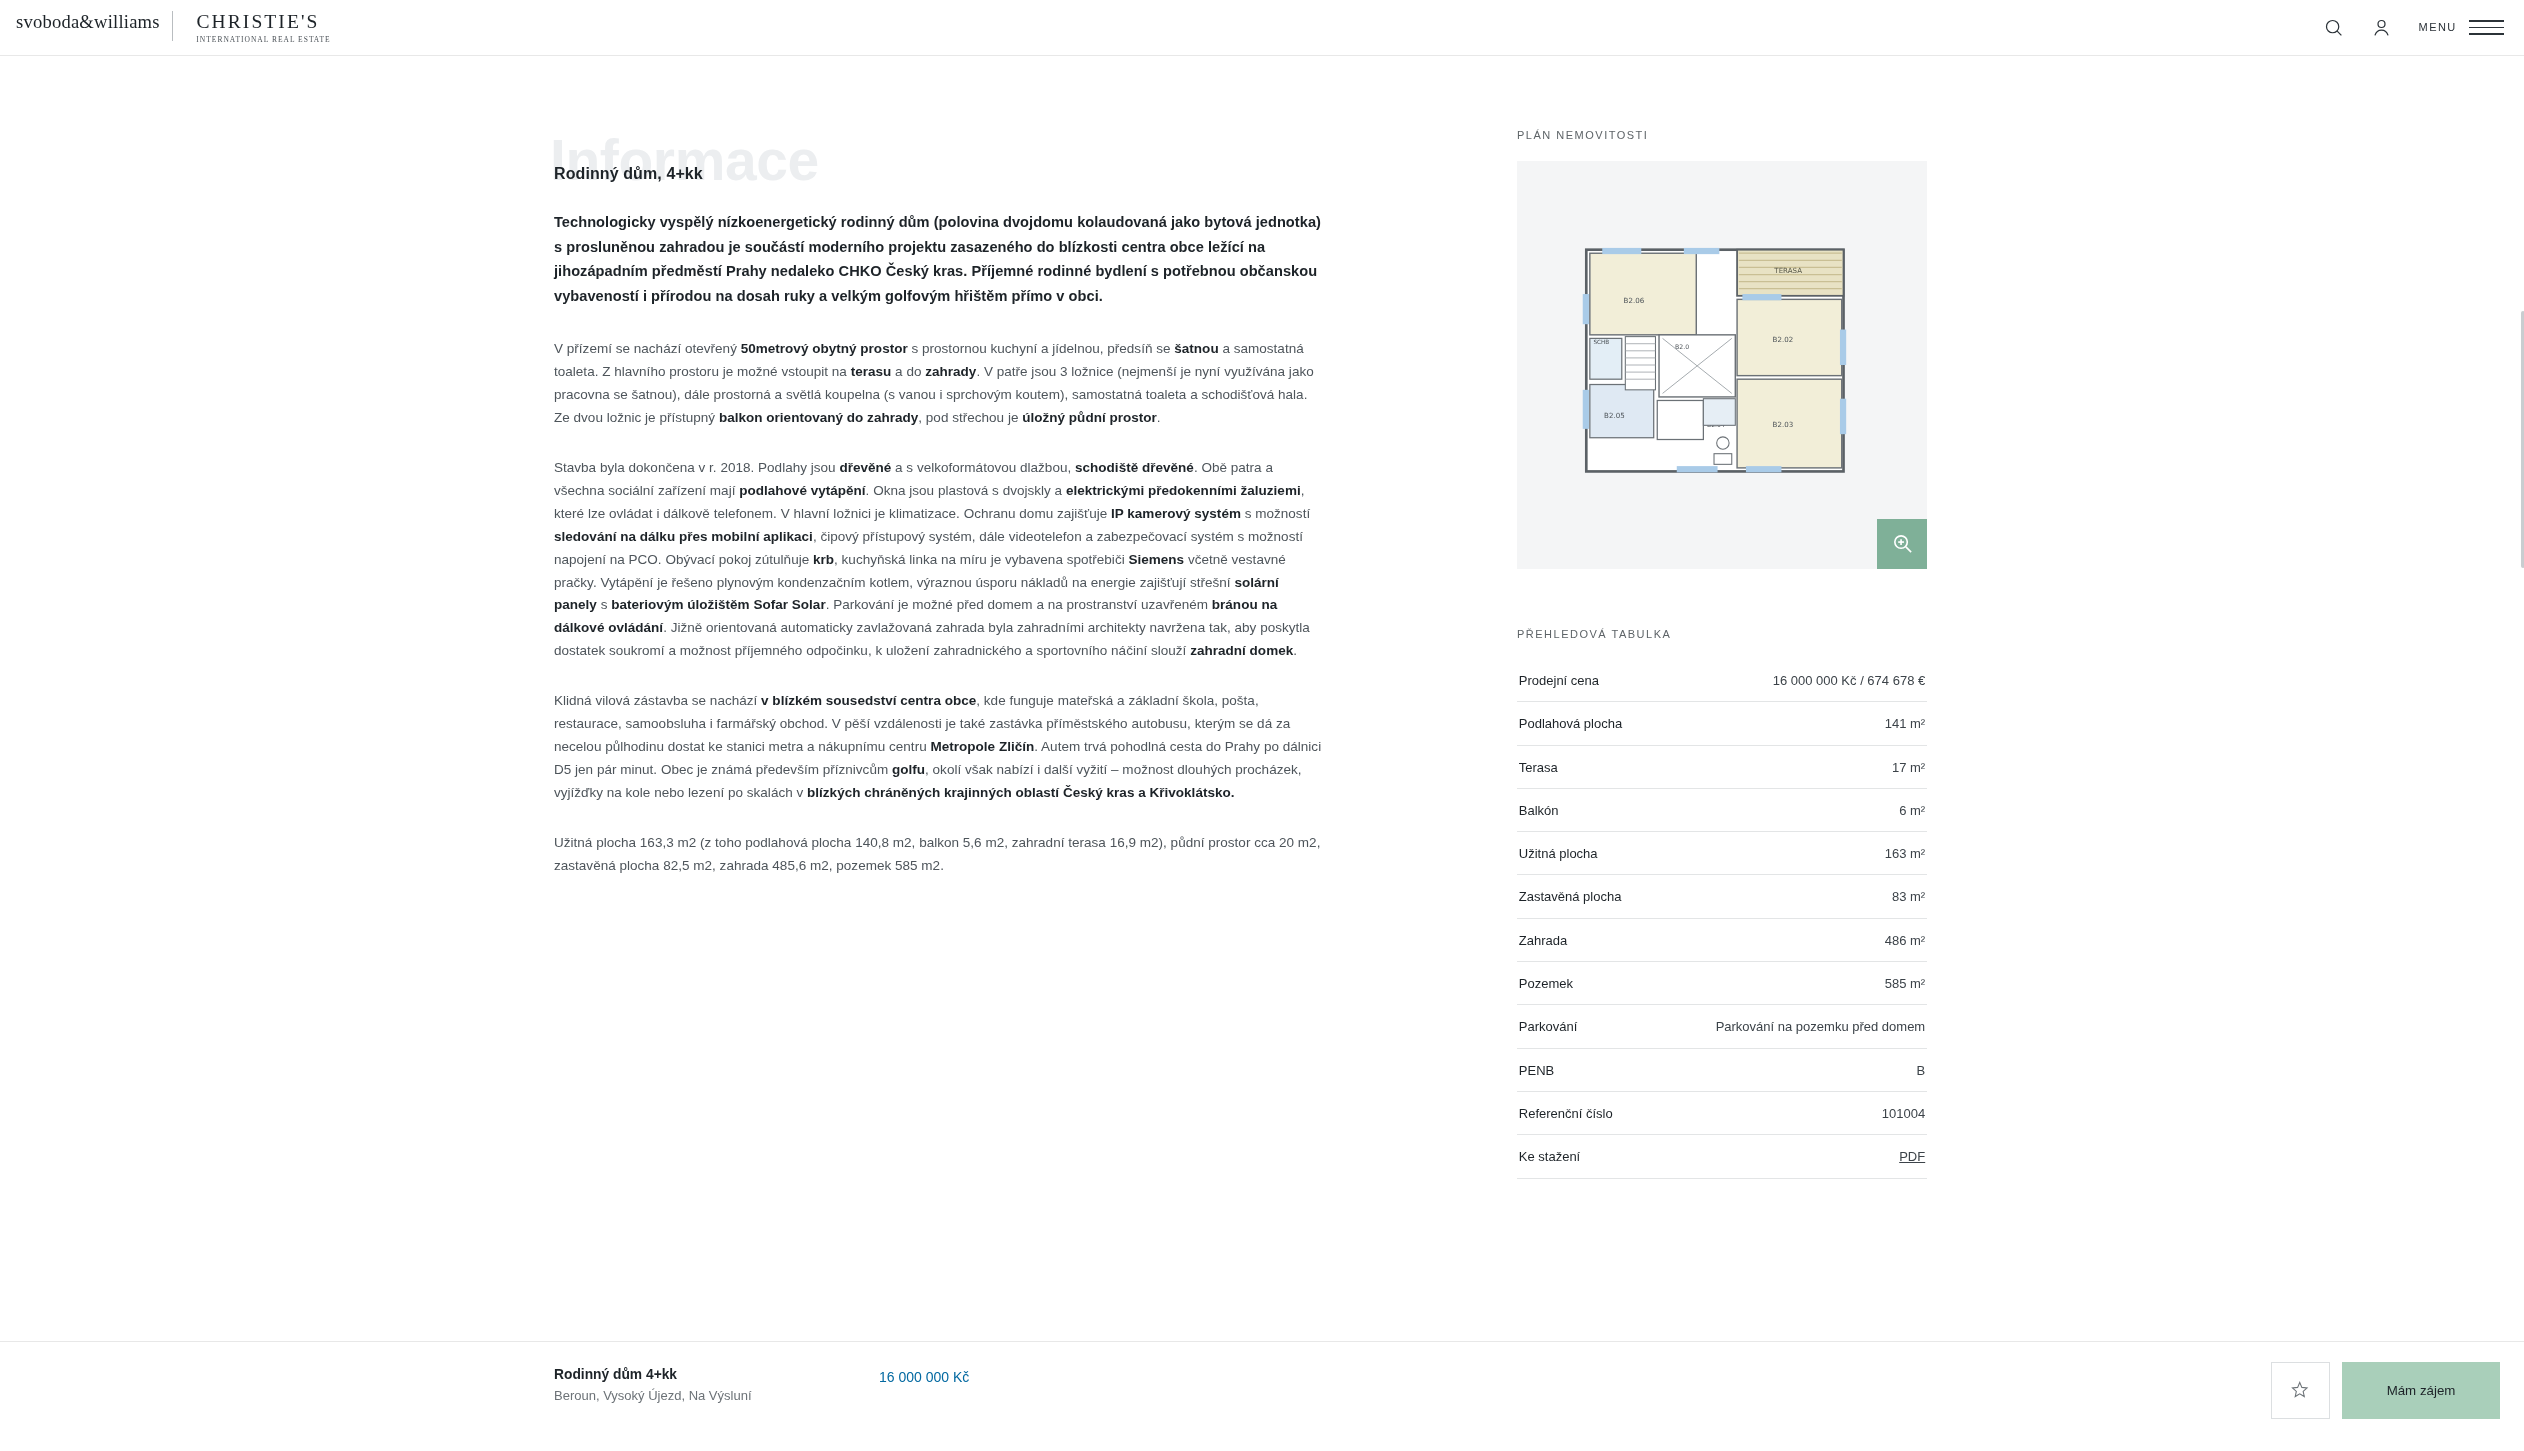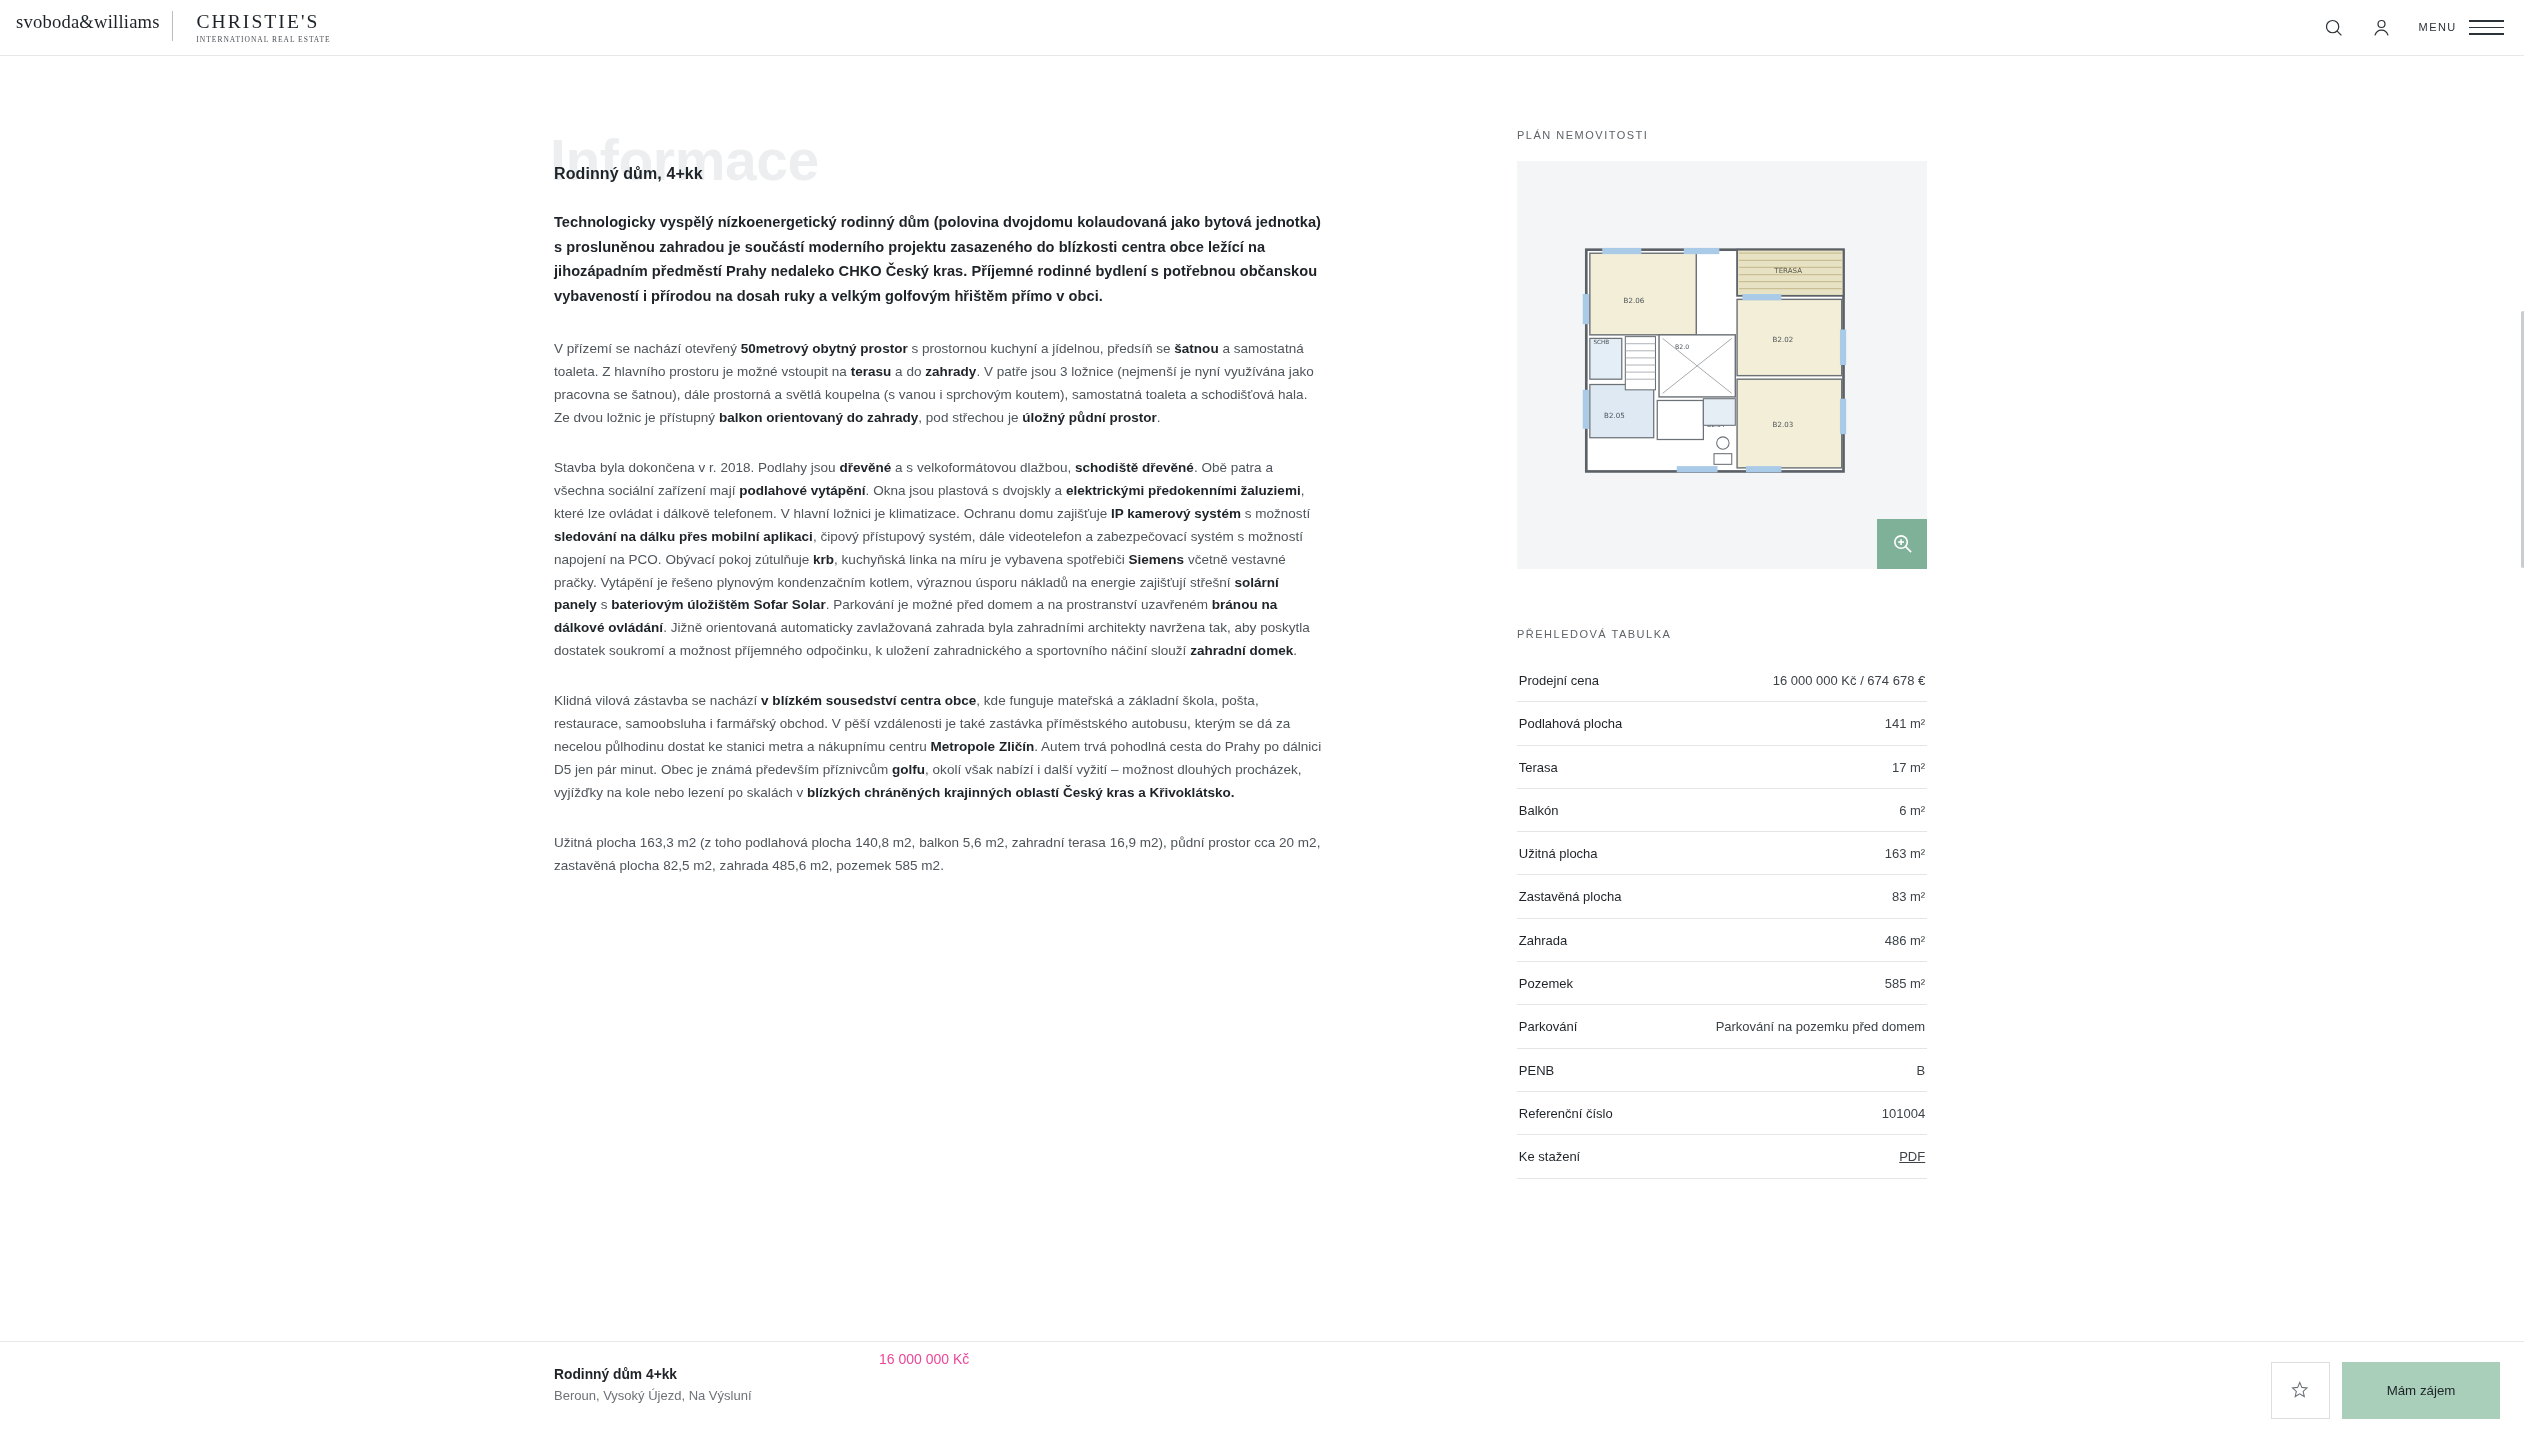--- a/index.html
+++ b/index.html
@@ -100,22 +100,22 @@
   
   .bottombar {
     position: absolute; left: 0; bottom: 0; width: 2525px; height: 110px;
     background: #ffffff; border-top: 0.9px solid #e8e8e8; z-index: 40;
     display: flex; align-items: center;
   }
   .bb-title { position: absolute; left: 554px; top: 25px; }
   .bb-name { font-size: 13.8px; font-weight: 700; color: #1d2328; }
   .bb-addr { font-size: 13px; color: #6c7277; margin-top: 6.2px; }
   .bb-price {
-    position: absolute; left: 879px; top: 9px;
-    font-size: 14px; color: #ec4899;
+    position: absolute; left: 879px; top: 27px;
+    font-size: 14px; color: #0369a1;
   }
   .bb-actions {
     position: absolute; right: 25px; top: 19.5px;
     display: flex; align-items: flex-start; gap: 12.4px;
   }
   .fav-btn {
     width: 59px; height: 57px; border: 0.9px solid #dcdfe1; background: #fff;
     display: flex; align-items: center; justify-content: center; cursor: pointer;
   }
   .fav-btn svg { width: 19.5px; height: 19.5px; color: #6d7378; }

